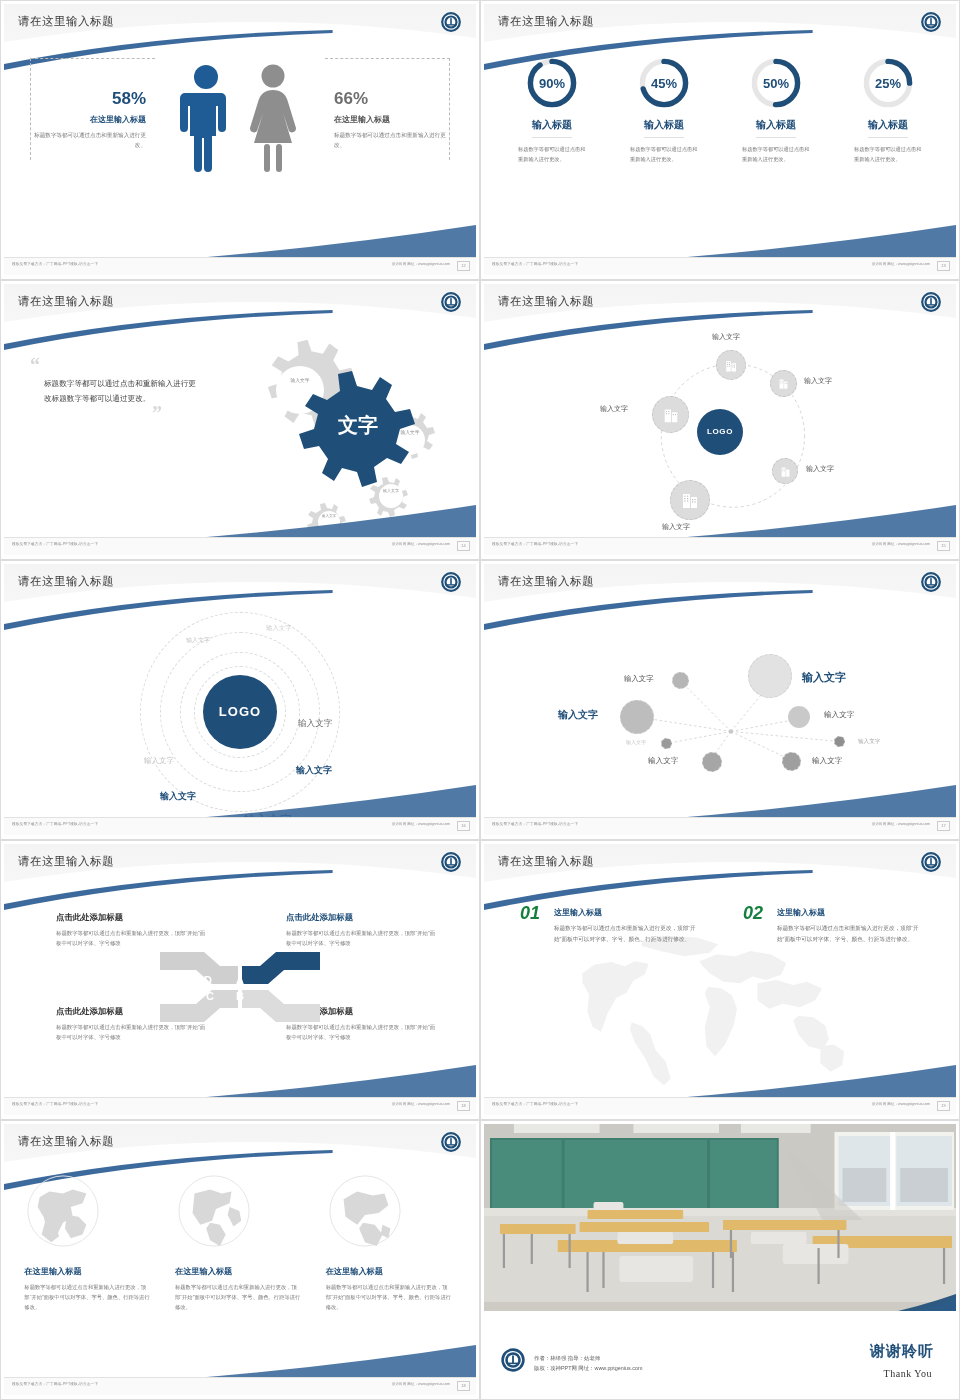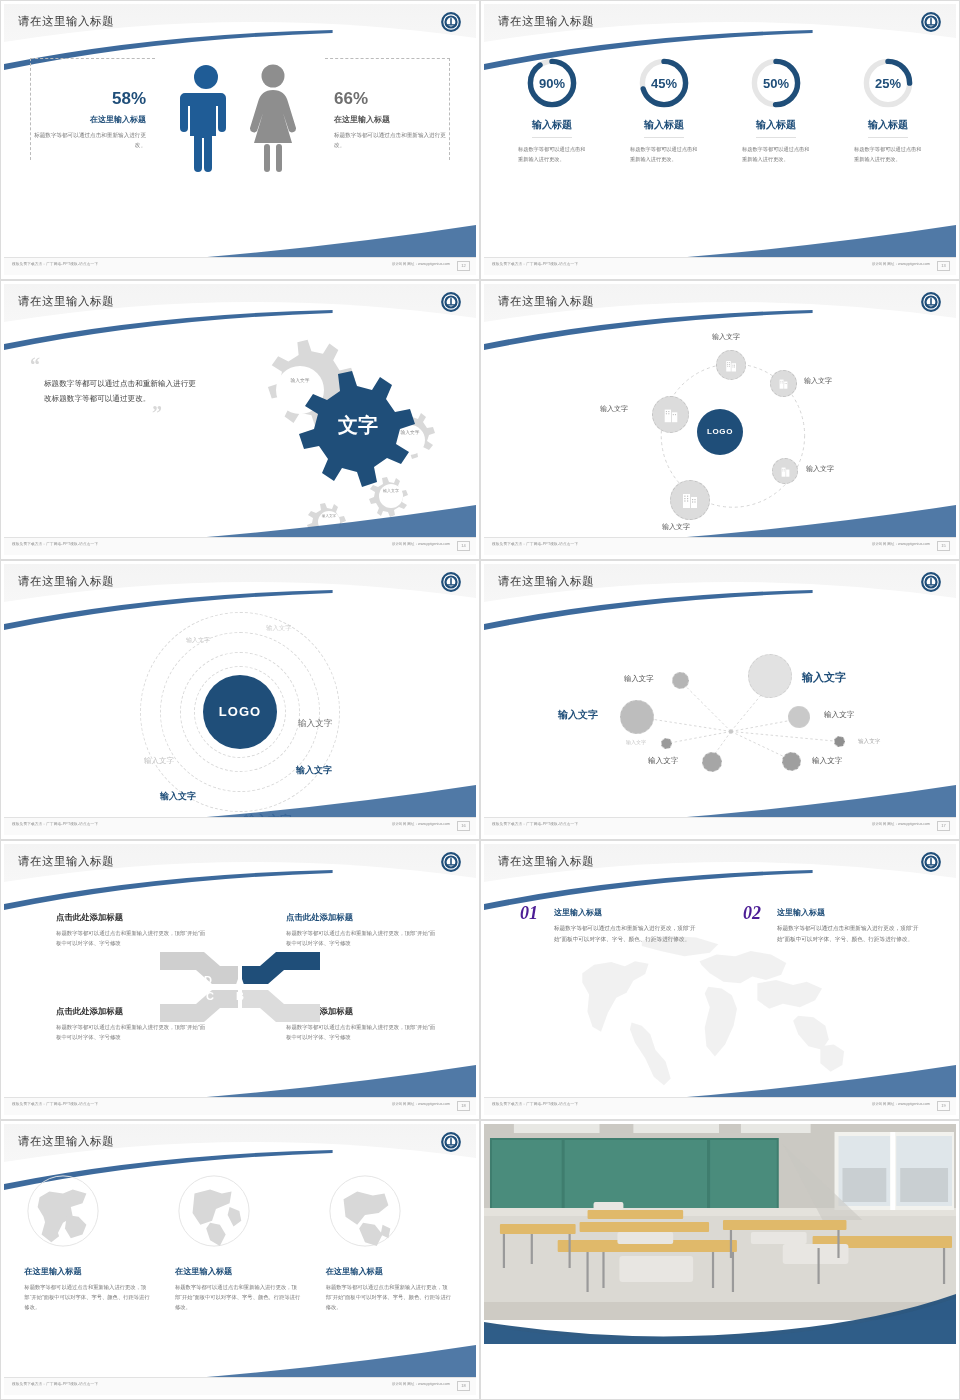--- a/index.html
+++ b/index.html
@@ -109,22 +109,22 @@
   .ar-q { position: absolute; width: 150px; }
   .ar-h { font-size: 8.4px; font-weight: bold; color: #333; }
   .ar-h.hi { color: #1f4e79; }
   .ar-d { font-size: 5.4px; color: #787878; line-height: 1.9; margin-top: 5px; }
   .ar-mid { position: absolute; left: 50%; top: 48%; transform: translate(-50%,-50%);
             width: 160px; height: 86px; }
   .ar-let { position: absolute; font-size: 11px; font-weight: bold; }
 
   
   .nm-col { position: absolute; top: 16px; width: 185px; }
-  .nm-num { font-size: 18px; font-weight: bold; font-style: italic; color: #4c1d95;
-            font-family: Liberation Serif, serif; float: left; line-height: 1; }
+  .nm-num { font-size: 18px; font-weight: bold; font-style: italic; color: #15803d;
+            font-family: Liberation Sans, sans-serif; float: left; line-height: 1; }
   .nm-h { font-size: 8px; font-weight: bold; color: #1f4e79; margin-left: 34px;
           padding-top: 3px; }
   .nm-d { font-size: 5.6px; color: #6f6f6f; line-height: 1.95; margin-left: 34px;
           margin-top: 5px; }
   .wmap { position: absolute; left: 50%; top: 58%; transform: translate(-50%,-50%);
           width: 340px; opacity: .30; }
 
   
   .gl-row { position: absolute; inset: 0; display: flex; justify-content: space-around;
             padding: 0 10px; }
@@ -808,16 +808,32 @@
       <g fill="#c9c7c1" opacity=".55">
         <path d="M300,20 L380,96 L340,96 Z"></path>
             </g>
       <rect x="0" y="178" width="474" height="18" fill="#cecbc4"></rect>
     </svg>
   </div>
   <svg class="ty-band" viewBox="0 0 474 70" preserveAspectRatio="none">
     <path d="M0,48 Q150,72 300,56 Q400,46 474,20 L474,70 L0,70 Z" fill="#1f4e79" opacity=".92"></path>
     <path d="M0,52 Q150,76 300,60 Q400,50 474,24 L474,70 L0,70 Z" fill="#2d5e8c" opacity=".55"></path>
   </svg>
+  <div class="ty-foot">
+    <svg class="ty-seal" viewBox="0 0 40 40">
+      <circle cx="20" cy="20" r="18" fill="#1f4e79"></circle>
+            <circle cx="20" cy="20" r="14" fill="#fff"></circle>
+      <circle cx="20" cy="20" r="12" fill="#1f4e79"></circle>
+            <circle cx="20" cy="20" r="8" fill="#fff"></circle>
+      <rect x="18.6" y="13" width="2.8" height="12" fill="#1f4e79"></rect>
+      <rect x="13" y="24" width="14" height="2.4" fill="#1f4e79"></rect>
+          </svg>
+    <div class="ty-cred">
+      <div>作者：林绎强    指导：姑老师</div>
+      <div>版权：攻神PPT网   网址：www.pptgenius.com</div>
+    </div>
+    <div class="ty-big">谢谢聆听</div>
+    <div class="ty-sub">Thank You</div>
+  </div>
 </div>
     </div>
 
 </div>
 
 </body></html>

